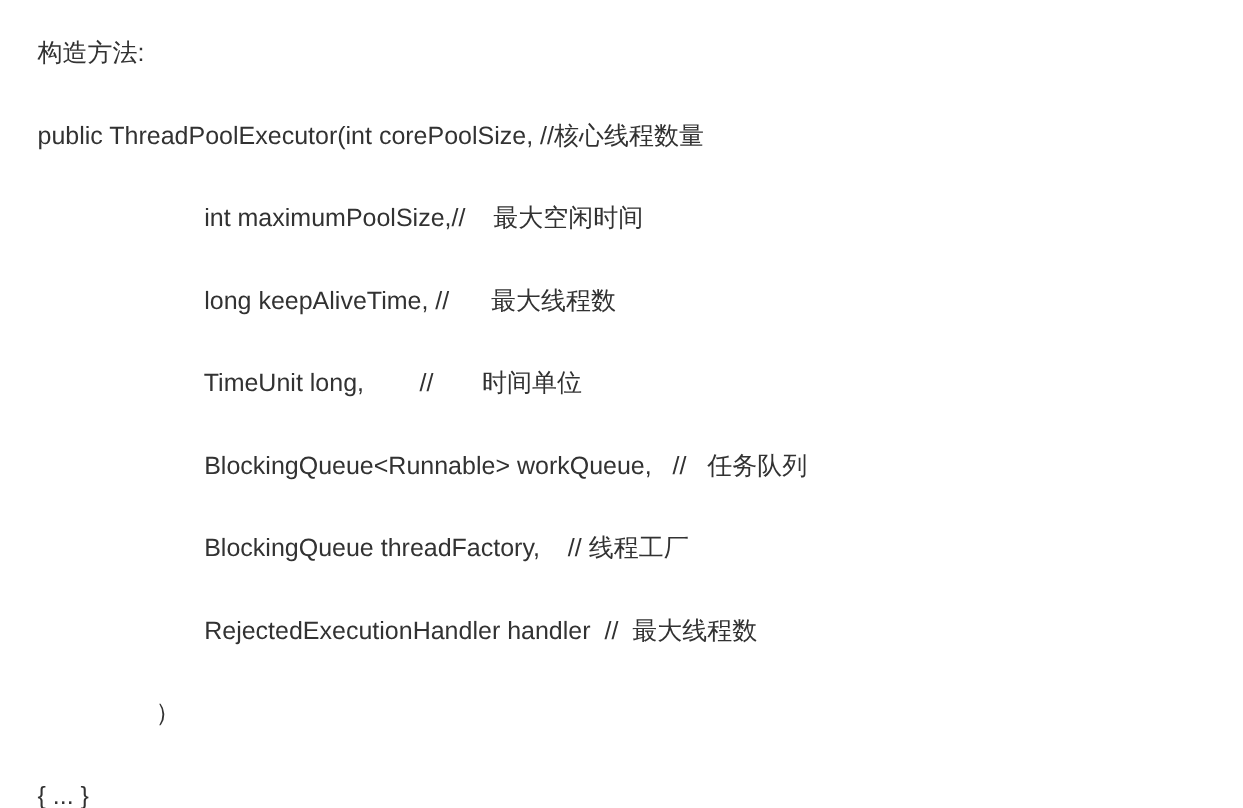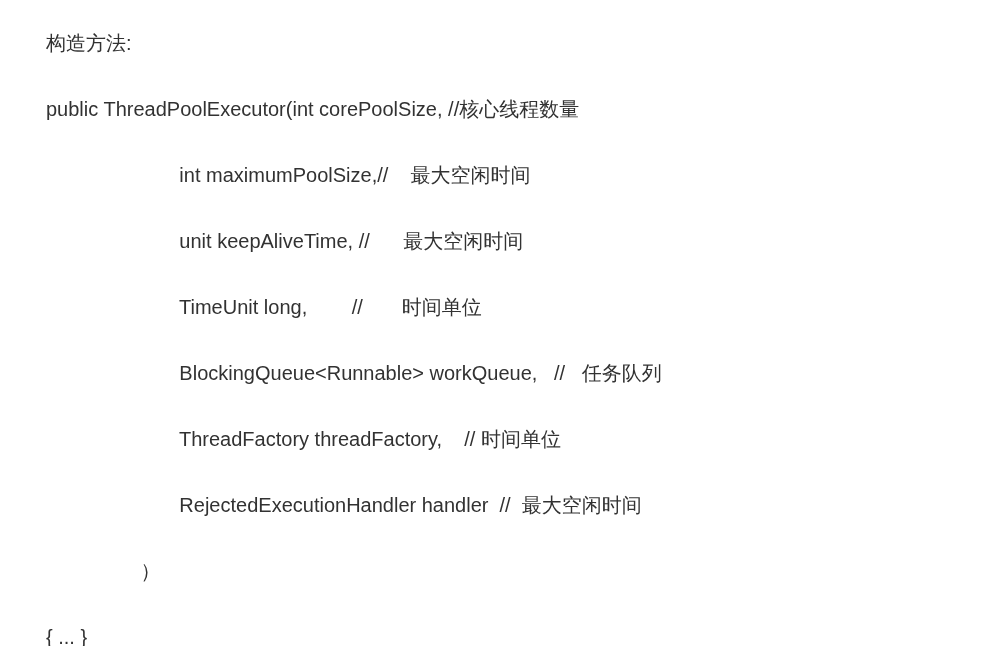--- a/index.html
+++ b/index.html
@@ -9,31 +9,30 @@
       font-size: 20px;
       color: #323232;
       background: #ffffff;
       line-height: 1.5;
       width: 994px;
       box-sizing: border-box;
     }
     .line {
       white-space: pre;
       margin-bottom: 36px;
-      margin-left: 16px;
     }
     .line:last-child {
       margin-bottom: 0;
     }
   </style>
 </head>
 <body>
 
 <div class="line">构造方法:</div>
 <div class="line">public ThreadPoolExecutor(int corePoolSize, //核心线程数量</div>
 <div class="line">                        int maximumPoolSize,//    最大空闲时间</div>
-<div class="line">                        unit keepAliveTime, //      最大空闲时间</div>
+<div class="line">                        long keepAliveTime, //      最大线程数</div>
 <div class="line">                        TimeUnit long,        //       时间单位</div>
 <div class="line">                        BlockingQueue&lt;Runnable&gt; workQueue,   //   任务队列</div>
-<div class="line">                        ThreadFactory threadFactory,    // 时间单位</div>
-<div class="line">                        RejectedExecutionHandler handler  //  最大空闲时间</div>
+<div class="line">                        BlockingQueue threadFactory,    // 线程工厂</div>
+<div class="line">                        RejectedExecutionHandler handler  //  最大线程数</div>
 <div class="line">                 ）</div>
 <div class="line">{ ... }</div>
 
 </body></html>

